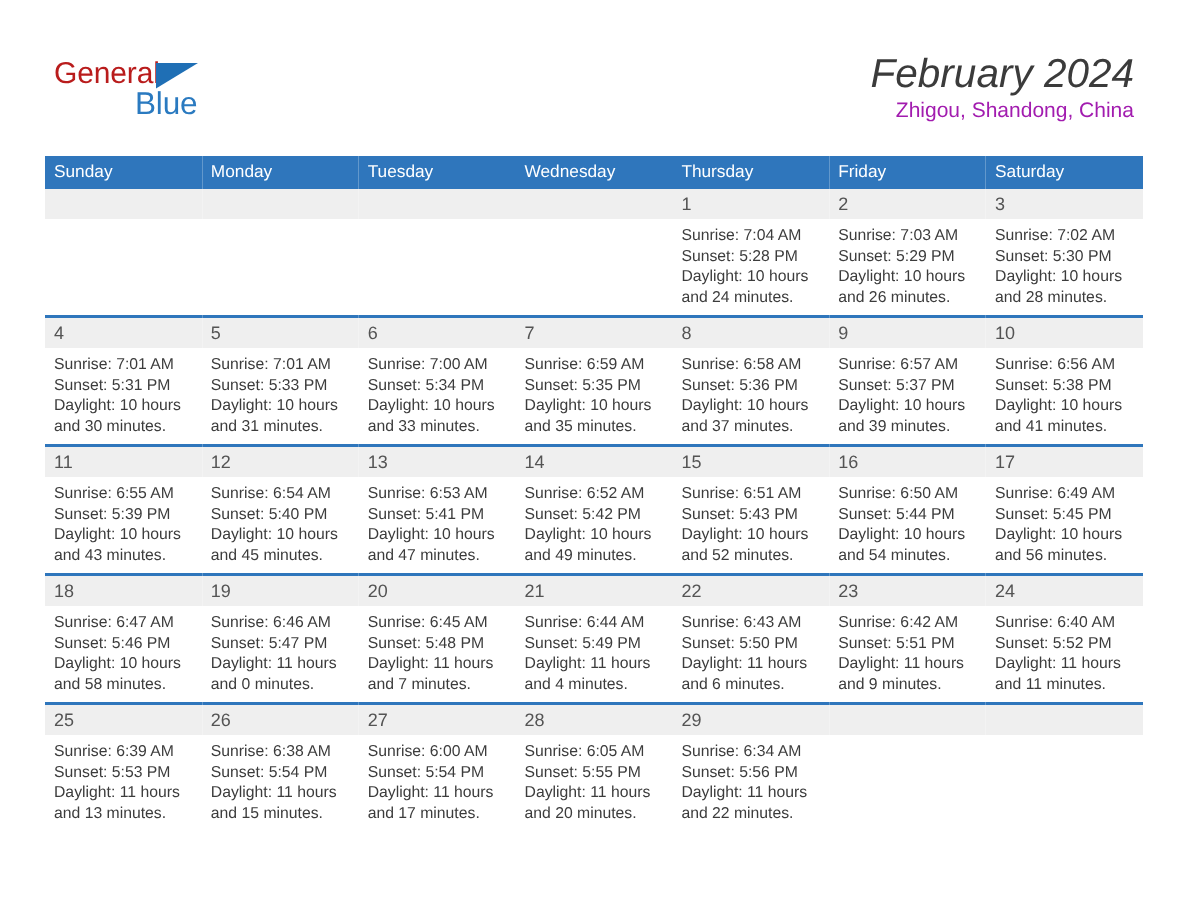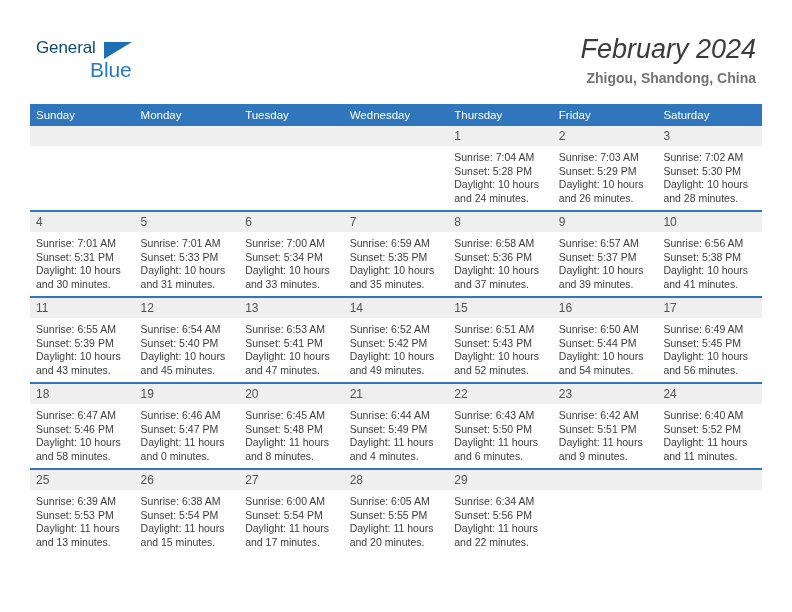--- a/index.html
+++ b/index.html
@@ -33,23 +33,23 @@
     position: absolute;
     left: 36px;
     top: 39px;
     width: 240px;
     height: 48px;
   }
   .brand-general {
     position: absolute;
     left: 0;
     top: 0;
-    font-size: 17px;
+    font-size: 20px;
     letter-spacing: -0.1px;
-    color: #0c4a6e;
+    color: #b91c1c;
     line-height: 1;
   }
   .brand-triangle {
     position: absolute;
     left: 68px;
     top: 3px;
     width: 0;
     height: 0;
     border-left: 28px solid #1f6fb5;
     border-bottom: 17px solid transparent;
@@ -72,24 +72,22 @@
   }
   .cal-title {
     font-size: 27px;
     color: #3b3b3b;
     line-height: 1.15;
     white-space: nowrap;
     font-style: italic;
   }
   .cal-subtitle {
     font-size: 14px;
-    color: #737373;
-    margin-top: 5px;
+    color: #a21caf;
     white-space: nowrap;
-    font-weight: bold;
   }
 
   
   .calendar {
     position: absolute;
     left: 30px;
     top: 104px;
     width: 732px;
   }
   table.cal {
@@ -389,21 +387,21 @@
                 <div class="line">Daylight: 11 hours</div>
                 <div class="line">and 0 minutes.</div>
               </div>
             </td>
             <td class="daycell">
               <div class="datenum">20</div>
               <div class="details">
                 <div class="line">Sunrise: 6:45 AM</div>
                 <div class="line">Sunset: 5:48 PM</div>
                 <div class="line">Daylight: 11 hours</div>
-                <div class="line">and 8 minutes.</div>
+                <div class="line">and 7 minutes.</div>
               </div>
             </td>
             <td class="daycell">
               <div class="datenum">21</div>
               <div class="details">
                 <div class="line">Sunrise: 6:44 AM</div>
                 <div class="line">Sunset: 5:49 PM</div>
                 <div class="line">Daylight: 11 hours</div>
                 <div class="line">and 4 minutes.</div>
               </div>

